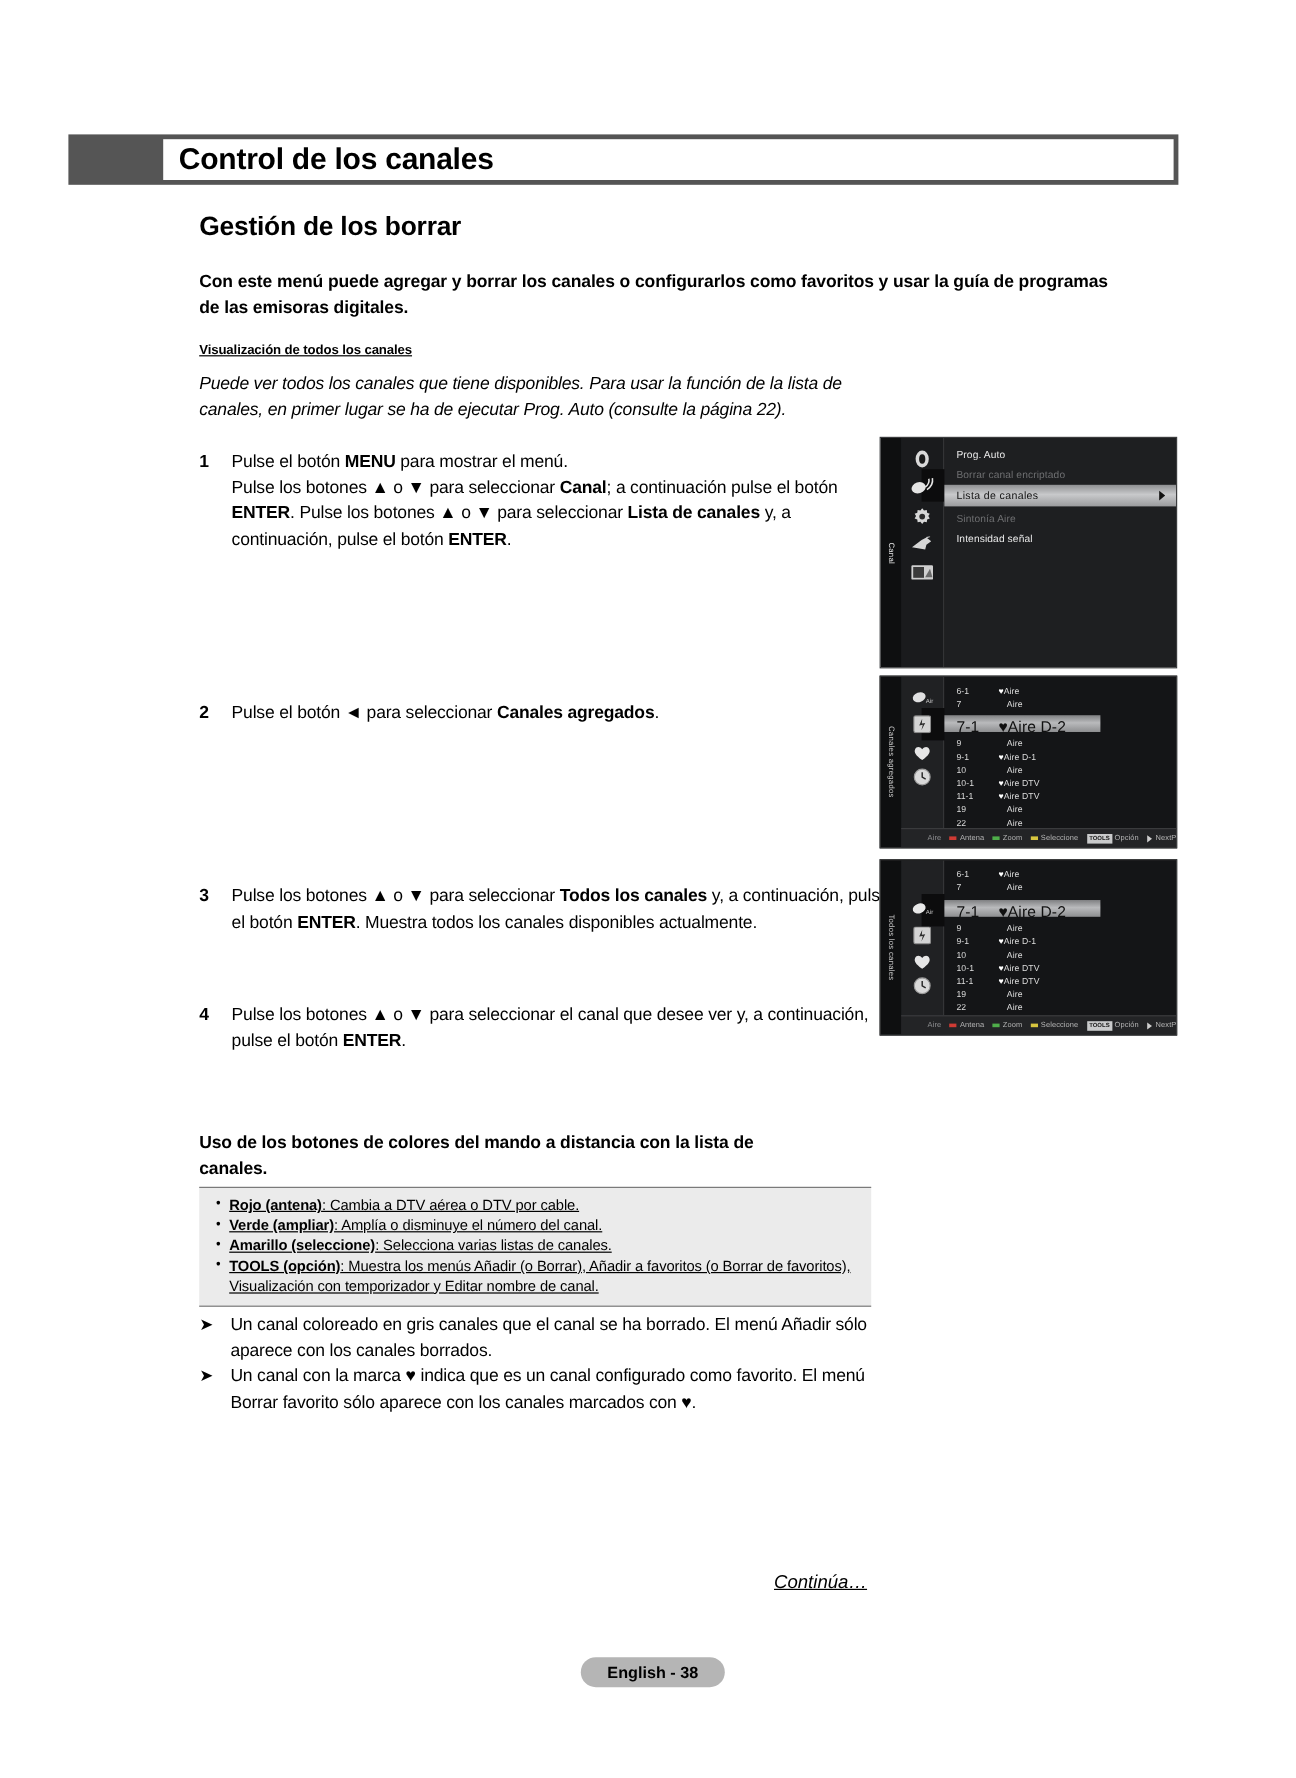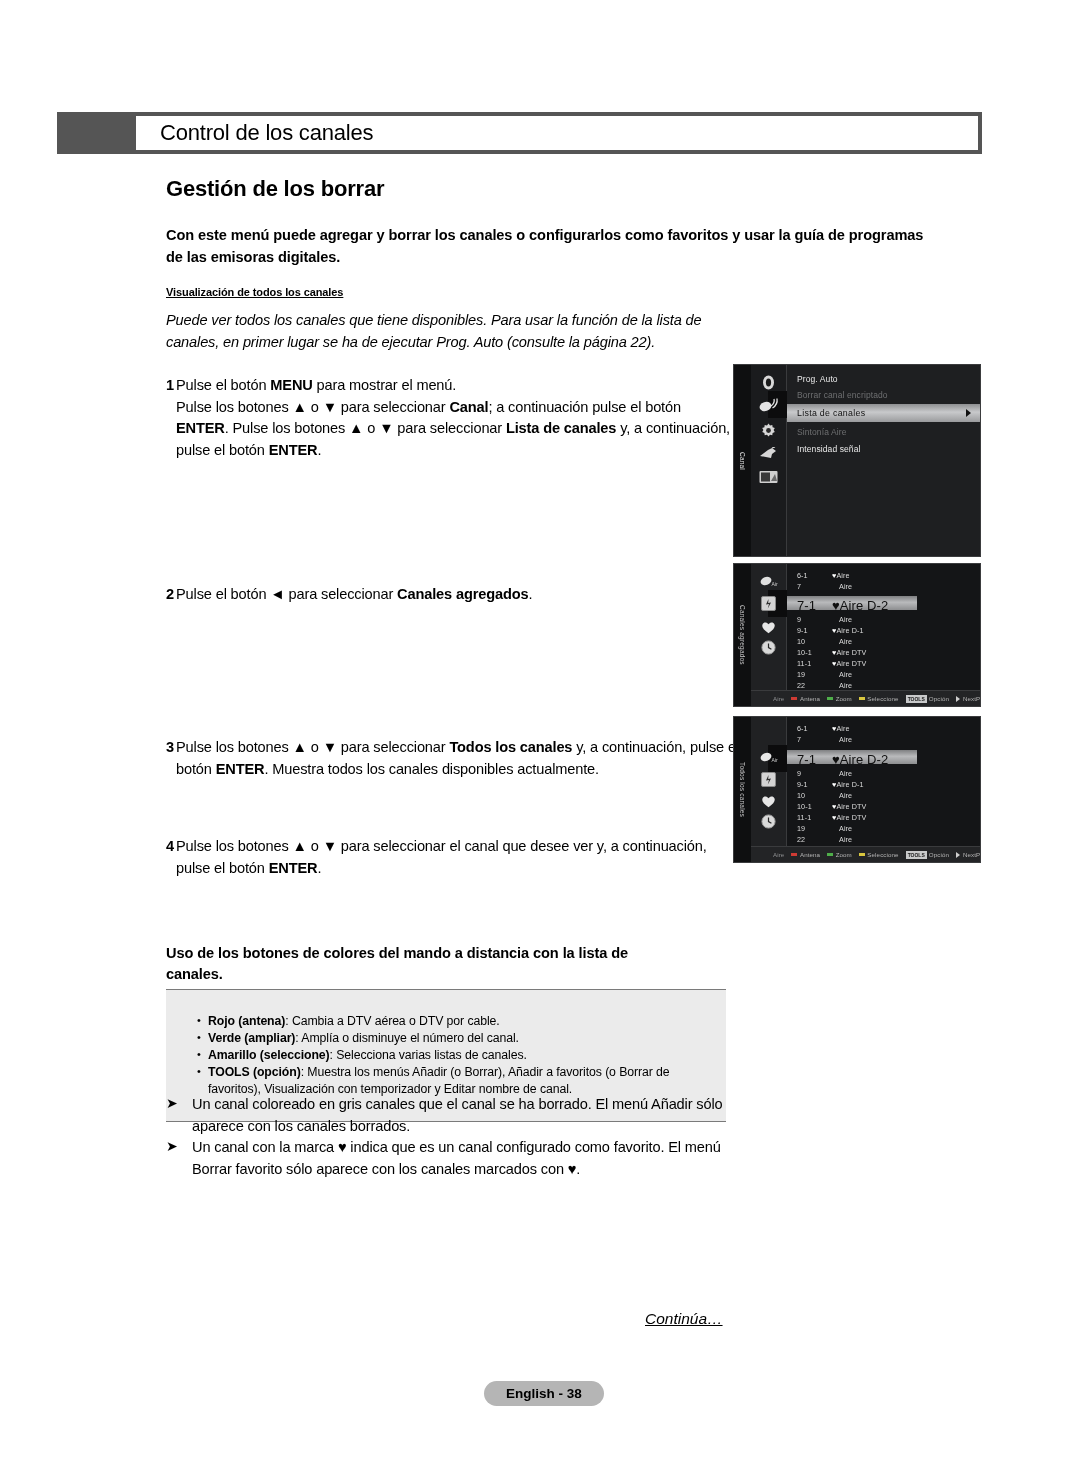--- a/index.html
+++ b/index.html
@@ -29,24 +29,24 @@
     position: absolute;
     left: 79px;
     top: 4px;
     width: 842px;
     height: 34px;
     background: #ffffff;
     display: flex;
     align-items: center;
   }
   .header-title {
-    font-size: 22px;
-    font-weight: normal;
+    font-size: 25px;
+    font-weight: bold;
     color: #000;
-    padding-left: 24px;
+    padding-left: 13px;
     letter-spacing: -0.2px;
   }
   .h1 {
     position: absolute;
     left: 166px;
     top: 176px;
     font-size: 22px;
     font-weight: bold;
     letter-spacing: -0.2px;
   }
@@ -90,21 +90,21 @@
   }
   .step .num {
     position: absolute;
     left: 0;
     top: 0;
     width: 26px;
     font-weight: bold;
     text-align: left;
   }
   .step .body {
-    margin-left: 10px;
+    margin-left: 27px;
     display: block;
   }
   .step1 { left: 166px; top: 375px; }
   .step2 { left: 166px; top: 584px; }
   .step3 { left: 166px; top: 737px; width: 580px; }
   .step4 { left: 166px; top: 836px; }
 
   b, strong { font-weight: bold; }
 
   
@@ -124,22 +124,23 @@
     top: 989px;
     width: 560px;
     background: #ebebeb;
     border-top: 1.5px solid #7a7a7a;
     border-bottom: 1.5px solid #7a7a7a;
     padding: 6px 0 7px 0;
     box-sizing: border-box;
   }
   .grey-box ul {
     list-style: none;
-    margin: 17px;
+    margin: 0;
     padding: 0 10px 0 12px;
+    text-decoration: underline;
   }
   .grey-box li {
     font-size: 12.3px;
     line-height: 16.5px;
     letter-spacing: -0.1px;
     padding-left: 13px;
     position: relative;
     margin-bottom: 0.5px;
   }
   .grey-box li:before {

